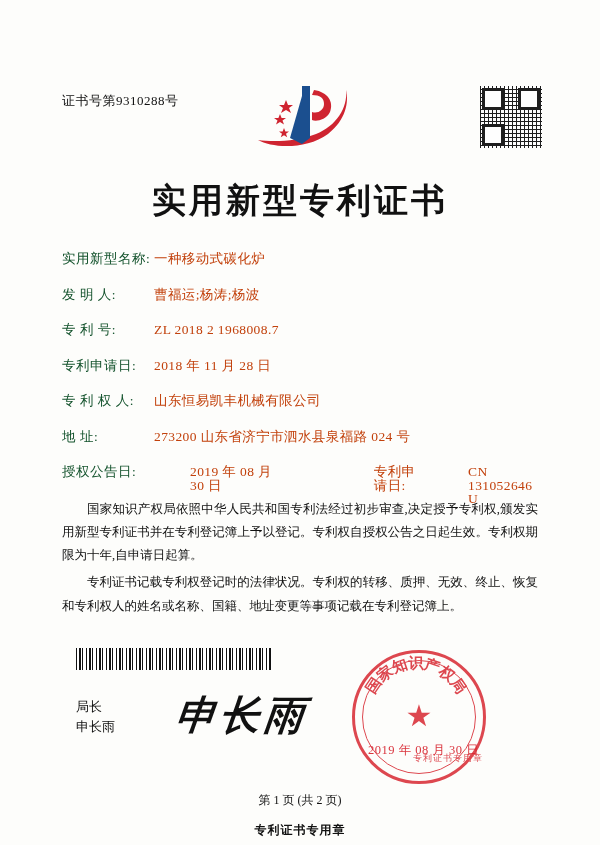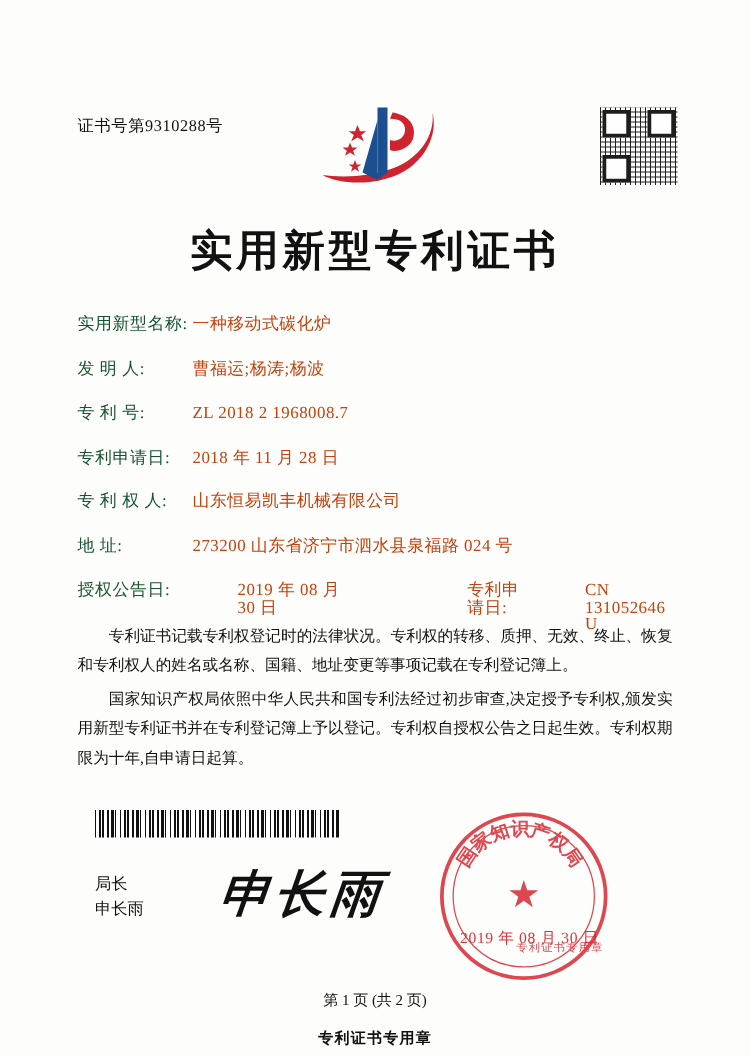--- a/index.html
+++ b/index.html
@@ -279,22 +279,22 @@
     <div class="field-row dual">
       <span class="field-label">授权公告日:</span>
       <span class="field-value">2019 年 08 月 30 日</span>
       <span class="spacer-gap"></span>
       <span class="field-value">专利申请日:</span>
       <span class="field-value" style="margin-left:6px">CN 131052646 U</span>
     </div>
   </div>
 
   <div class="paras">
+    <p>国家知识产权局依照中华人民共和国专利法经过初步审查,决定授予专利权,颁发实用新型专利证书并在专利登记簿上予以登记。专利权自授权公告之日起生效。专利权期限为十年,自申请日起算。</p>
     <p>专利证书记载专利权登记时的法律状况。专利权的转移、质押、无效、终止、恢复和专利权人的姓名或名称、国籍、地址变更等事项记载在专利登记簿上。</p>
-    <p>国家知识产权局依照中华人民共和国专利法经过初步审查,决定授予专利权,颁发实用新型专利证书并在专利登记簿上予以登记。专利权自授权公告之日起生效。专利权期限为十年,自申请日起算。</p>
   </div>
 
   <div class="barcode"></div>
 
   <div class="sig-label">
     <div>局长</div>
     <div>申长雨</div>
   </div>
 
   <div class="signature">申长雨</div>

